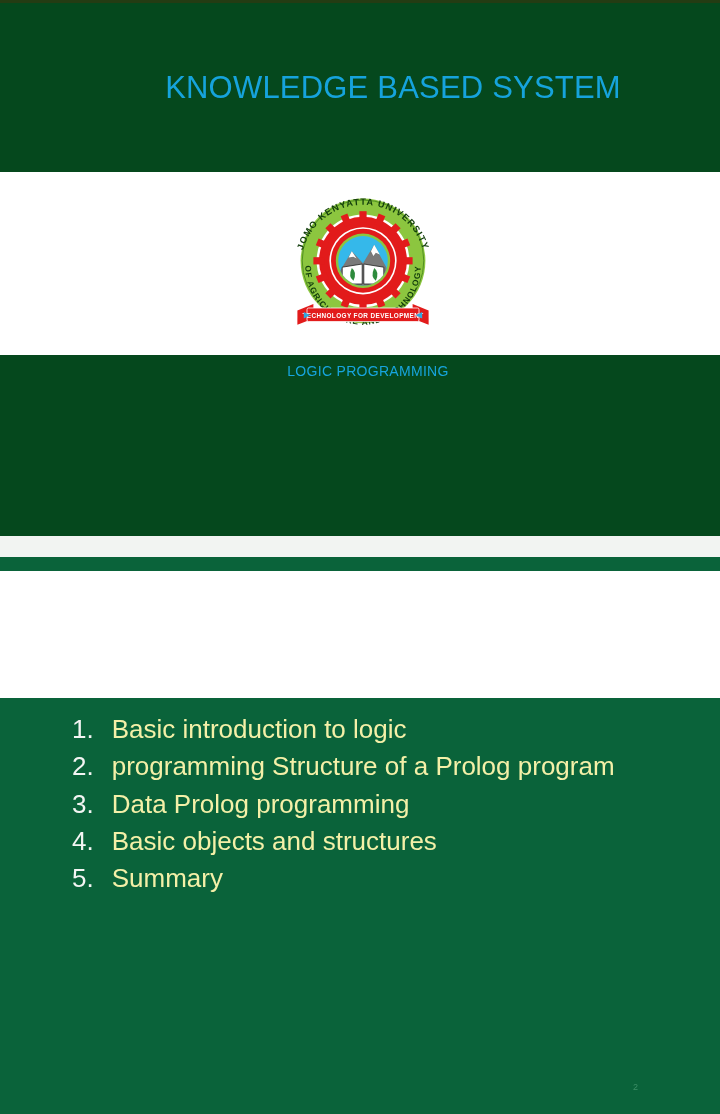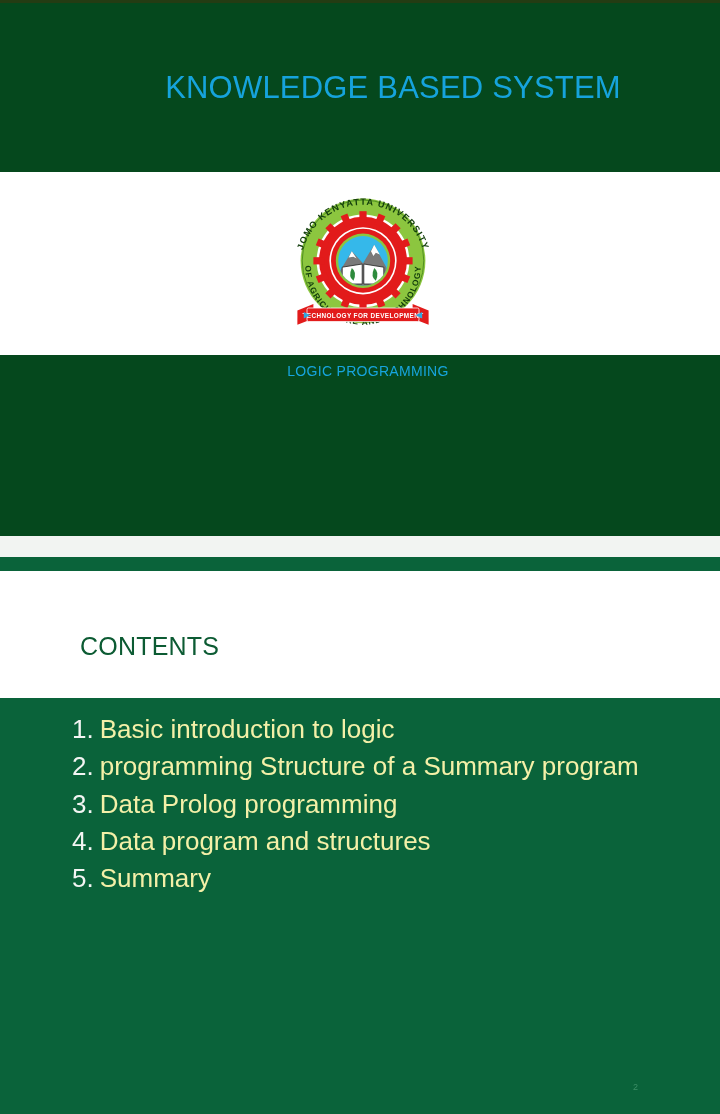--- a/index.html
+++ b/index.html
@@ -143,21 +143,21 @@
     font-size: 26px;
     line-height: 1.32;
     margin-bottom: 3px;
     white-space: normal;
   }
   .li-num {
     color: #F3F5F3;
     flex: 0 0 auto;
     margin-right: 6px;
   }
-  .li-text { flex: 1 1 auto; }
+  .li-text { flex: 1 1 auto; margin-left: 12px; }
   .page-number {
     position: absolute;
     right: 82px;
     bottom: 22px;
     color: #3C8E66;
     font-size: 9px;
   }
 
   
   .logo-svg { display: block; width: 160px; height: 160px; }
@@ -261,41 +261,38 @@
     </div>
 
   </section>
 
   <div class="slide-gap"></div>
 
   <section class="slide-contents">
 
     <div class="contents-topbar"></div>
 
-    <div class="contents-head">
-      <h2 class="contents-title">CONTENTS</h2>
-    </div>
 
     <div class="contents-body">
       <ol class="contents-list">
         <li>
           <span class="li-num">1.</span>
           <span class="li-text">Basic introduction to logic</span>
         </li>
         <li>
           <span class="li-num">2.</span>
-          <span class="li-text">programming Structure of a Summary program</span>
+          <span class="li-text">programming Structure of a Prolog program</span>
         </li>
         <li>
           <span class="li-num">3.</span>
           <span class="li-text">Data Prolog programming</span>
         </li>
         <li>
           <span class="li-num">4.</span>
-          <span class="li-text">Data program and structures</span>
+          <span class="li-text">Basic objects and structures</span>
         </li>
         <li>
           <span class="li-num">5.</span>
           <span class="li-text">Summary</span>
         </li>
       </ol>
 
       <div class="page-number">2</div>
     </div>
 

